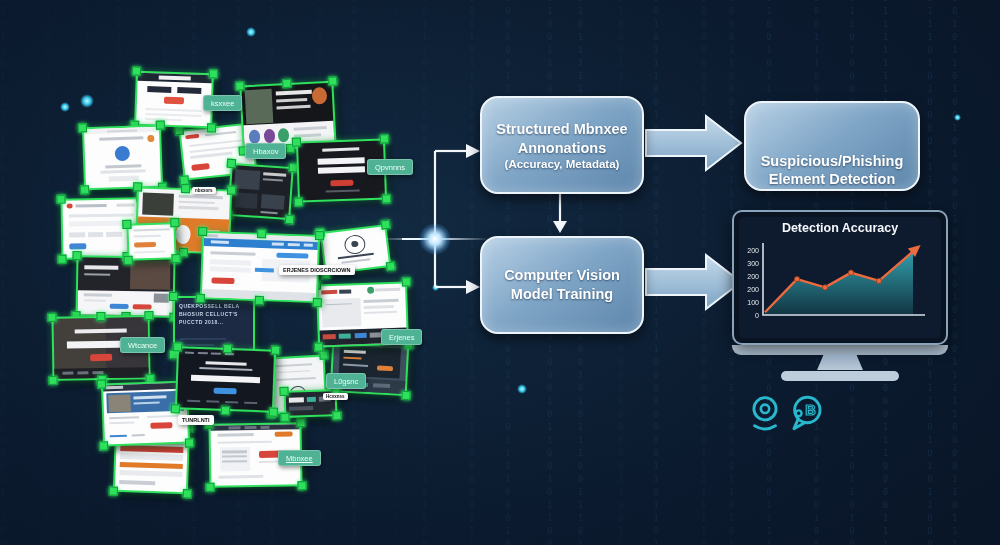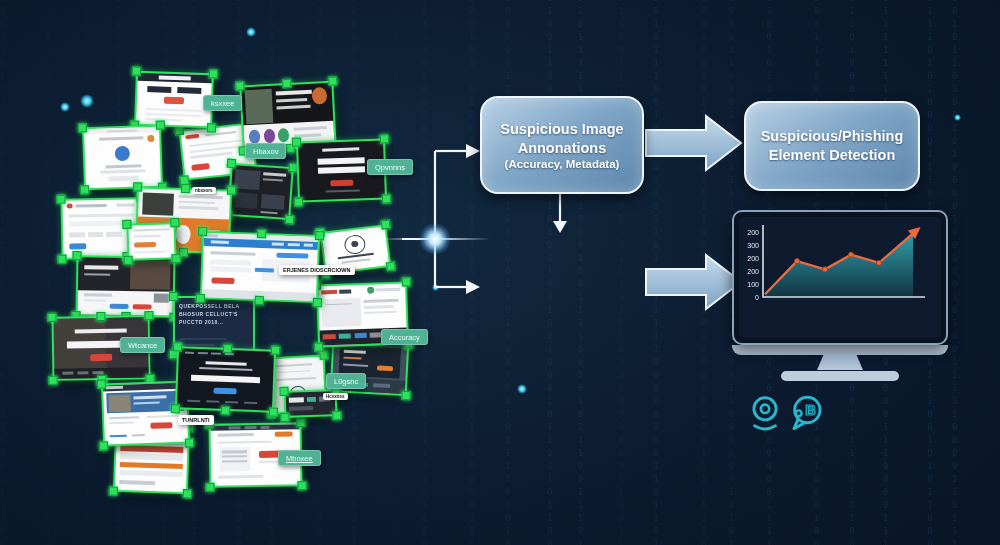--- a/index.html
+++ b/index.html
@@ -41,21 +41,21 @@
   
   .fbox{position:absolute;z-index:22;border:2.5px solid #edf4fa;border-radius:18px;
     background:linear-gradient(145deg,#b7d0e5 0%,#7fa5c6 48%,#5d86ab 100%);
     box-shadow:0 5px 12px rgba(0,0,0,.5), inset 0 0 14px rgba(255,255,255,.28);
     display:flex;flex-direction:column;align-items:center;justify-content:center;
     color:#fff;text-align:center;text-shadow:0 1px 2px rgba(15,35,60,.6);}
   .fbox .t{font-size:14.5px;font-weight:bold;line-height:1.28;white-space:pre-line;}
   .fbox .s{font-size:11.5px;font-weight:bold;margin-top:1px;}
   #box-structured{left:480px;top:96px;width:160px;height:94px;}
   #box-training{left:480px;top:236px;width:160px;height:94px;}
-  #box-detection{left:744px;top:101px;width:172px;height:86px;}
+  #box-detection{left:744px;top:101px;width:172px;height:86px;justify-content:flex-end;}
   
   #monitor{position:absolute;left:732px;top:210px;width:216px;z-index:22;}
   #bezel{position:relative;width:216px;height:135px;background:#0a1322;border:2px solid #89a3bb;
     border-radius:10px;box-sizing:border-box;box-shadow:0 4px 14px rgba(0,0,0,.6);}
   #screen{position:absolute;inset:5px;background:#0e1a2e;border-radius:5px;overflow:hidden;}
   #chart-title{margin-top:4px;text-align:center;font-size:12.5px;font-weight:bold;color:#f4f8fb;}
   #chart-holder{display:block;margin:0 auto;}
   #chin{width:216px;height:10px;background:linear-gradient(#c3d2e0,#a6bacd);border-radius:0 0 9px 9px;}
   #neck{width:46px;height:15px;margin:0 auto;background:linear-gradient(#93a9bf,#b9c9d8);
     clip-path:polygon(14% 0,86% 0,100% 100%,0 100%);}
@@ -1576,21 +1576,21 @@
         <span class="hd tr"></span>
         <span class="hd bl"></span>
         <span class="hd br"></span>
       </div>
       <div class="chip teal" style="left: 203px; top: 95px;">ksxxee</div>
       <div class="chip teal" style="left: 245px; top: 143px;">Hbaxov</div>
       <div class="chip teal" style="left: 367px; top: 159px;">Qpvnnns</div>
       <div class="chip white-sm" style="left: 192px; top: 187px;">nbxxors</div>
       <div class="chip white" style="left: 279px; top: 265px;">Erjenes dioscrciown</div>
       <div class="chip teal" style="left: 120px; top: 337px;">Wtcance</div>
-      <div class="chip teal" style="left: 381px; top: 329px;">Accuracy</div>
+      <div class="chip teal" style="left: 381px; top: 329px;">Erjenes</div>
       <div class="chip teal" style="left: 326px; top: 373px;">L0gsnc</div>
       <div class="chip white-sm" style="left: 323px; top: 393px;">Hcvxnss</div>
       <div class="chip white" style="left: 178px; top: 415px;">TUNRLNTI</div>
       <div class="chip teal" style="left: 278px; top: 450px; text-decoration: underline;">Mbnxee</div>
     </div>
 
   <svg id="wires" width="1000" height="545">
     <defs>
       <linearGradient id="gradArrow" x1="0" y1="0" x2="0" y2="1">
         <stop offset="0" stop-color="#c6dbec"></stop>
@@ -1615,32 +1615,37 @@
     </g>
   </svg>
 
   <div id="flare">
     <div class="hstreak"></div>
       <div class="vstreak"></div>
       <div class="core"></div>
   </div>
 
   <div class="fbox" id="box-structured">
-    <div class="t" style="white-space: pre-line;">Suspicious Image
+    <div class="t" style="white-space: pre-line;">Structured Mbnxee
 Annonations</div>
     <div class="s">(Accuracy, Metadata)</div>
+  </div>
+  <div class="fbox" id="box-training">
+    <div class="t" style="white-space: pre-line;">Computer Vision
+Model Training</div>
   </div>
   <div class="fbox" id="box-detection">
     <div class="t" style="white-space: pre-line;">Suspicious/Phishing
 Element Detection</div>
   </div>
 
   <div id="monitor">
     <div id="bezel">
       <div id="screen">
+        <div id="chart-title">Detection Accuracy</div>
         <div id="chart-holder"><svg width="196" height="96" viewBox="0 0 196 96">
               <defs>
                 <linearGradient id="areaGrad" x1="0" y1="0" x2="0" y2="1">
       <stop offset="0" stop-color="#35a9b5"></stop>
       <stop offset="1" stop-color="#123744"></stop>
                 </linearGradient>
               </defs>
               <polygon points="26,77.23684210526316 58,44.078947368421055 86,52.368421052631575 112,37.631578947368425 140,45.92105263157895 174,16.447368421052637 174,80 26,80" fill="url(#areaGrad)" opacity="0.92"></polygon>
               <path d="M24 8 V80 H186" stroke="#d8e0ea" stroke-width="1.6" fill="none"></path>
               <text x="20" y="82.5" text-anchor="end" font-size="7" fill="#e8edf2" font-family="Liberation Sans, sans-serif">0</text>

